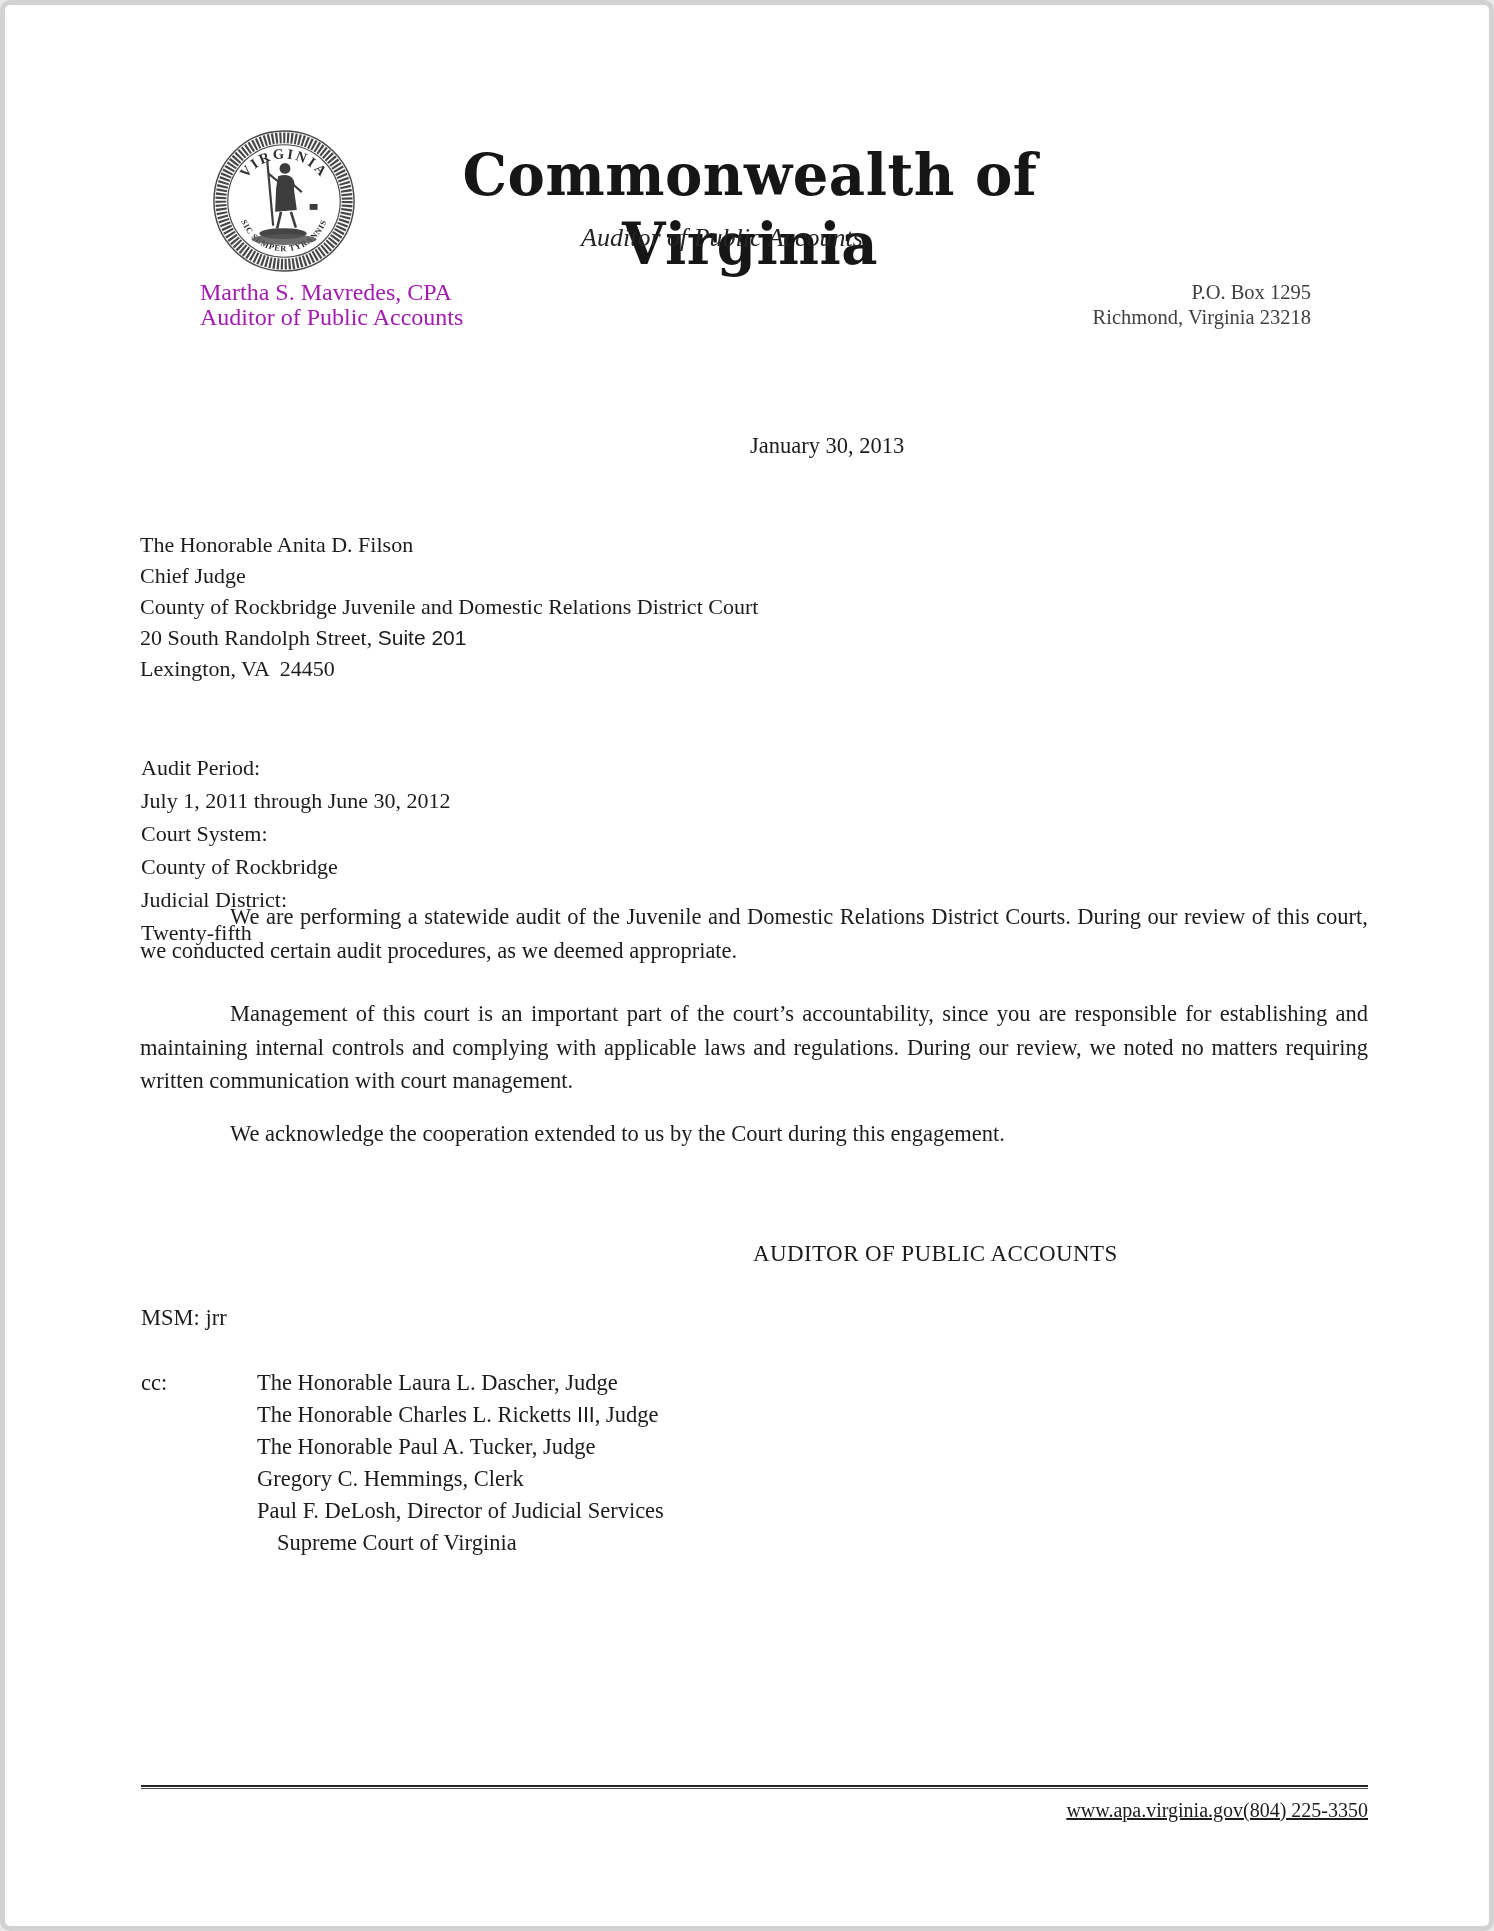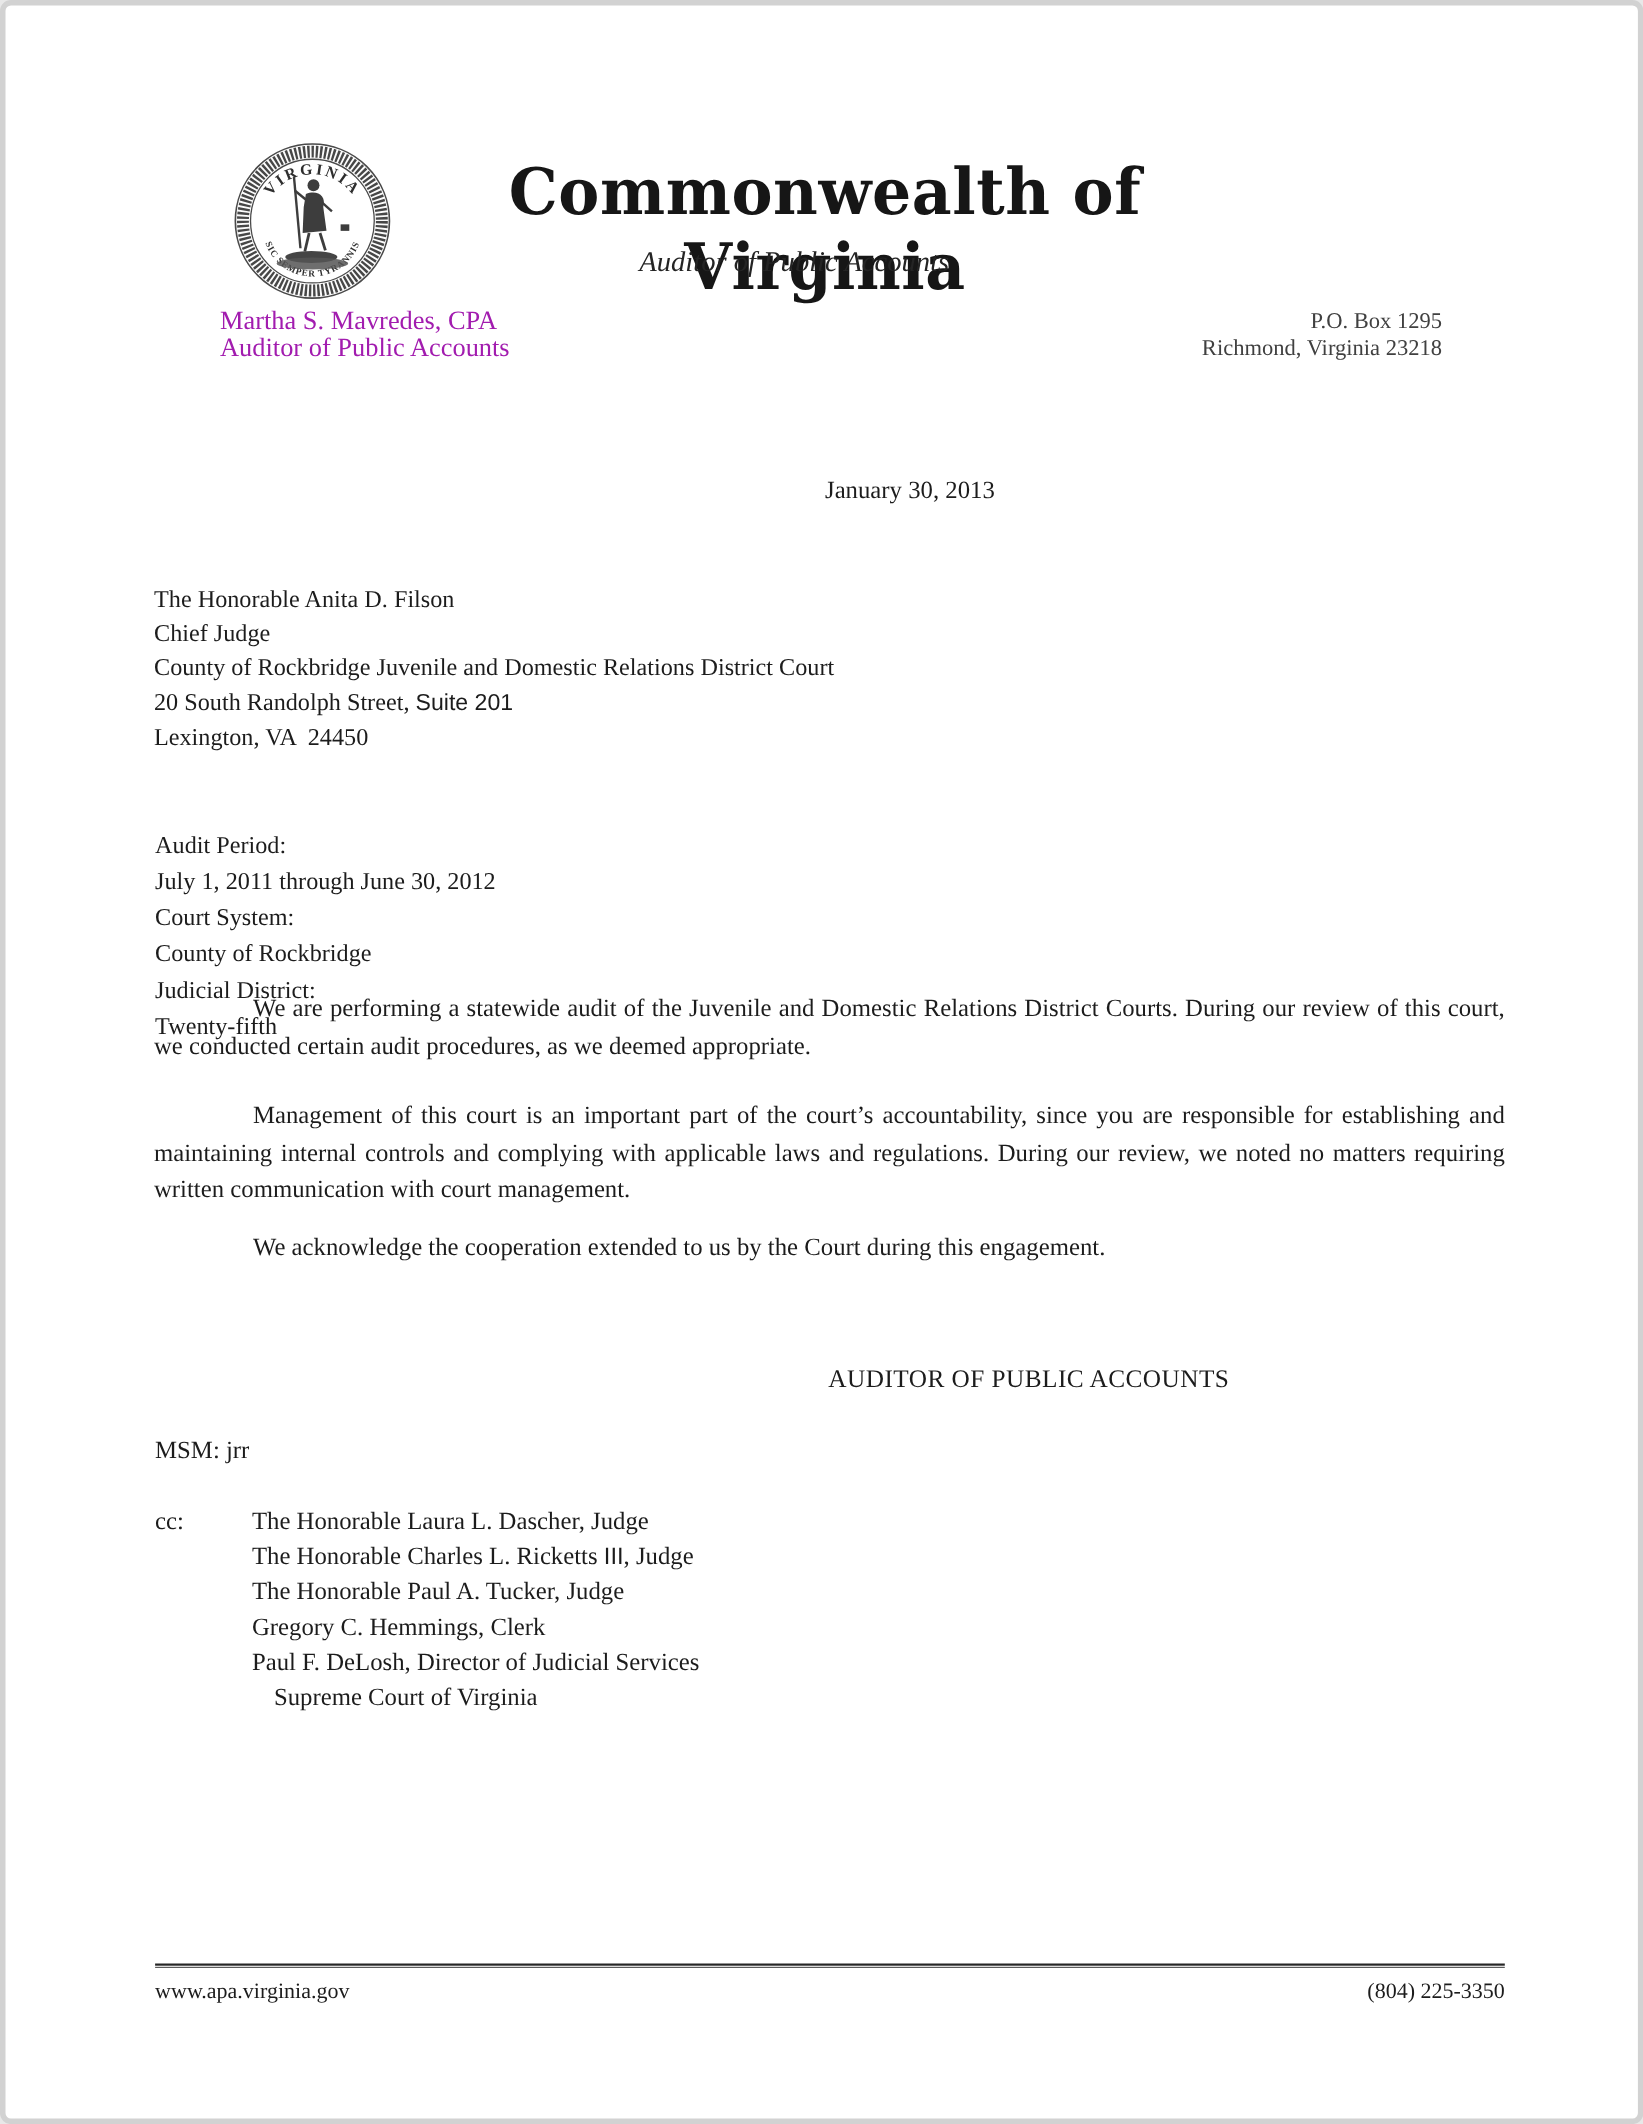--- a/index.html
+++ b/index.html
@@ -68,33 +68,34 @@
   .p1 { top: 895px; }
   .p2 { top: 992px; }
   .p3 { top: 1112px; text-align: left; }
 
   .signature-line { left: 748px; top: 1236px; font-size: 23px; letter-spacing: 0.4px; }
 
   .reference-line { left: 136px; top: 1300px; font-size: 22.5px; }
 
   .cc-block { left: 136px; top: 1362px; font-size: 22.5px; line-height: 32px; }
   .cc-label { position: absolute; left: 0; top: 0; }
-  .cc-entries { margin-left: 88px; }
+  .cc-entries { margin-left: 116px; }
   .cc-indent { padding-left: 20px; }
   .cc-entries .sans-part { font-family: "Liberation Sans", sans-serif; font-size: 21.5px; text-align: right; }
 
   .footer-rule {
     left: 136px; top: 1780px; width: 1227px; height: 1px;
     border-top: 2px solid #262626;
     border-bottom: 1px solid #4a4a4a;
   }
   .footer-row {
     left: 136px; top: 1794px; width: 1227px;
-    display: flex; justify-content: space-between;
+    display: flex; justify-content: flex-end;
     font-size: 20px;
+    text-decoration: underline;
   }
 </style>
 </head>
 <body>
 
 <div class="page">
 
   <div class="abs seal">
     <svg viewBox="0 0 150 150" width="148" height="148">
       <defs>

